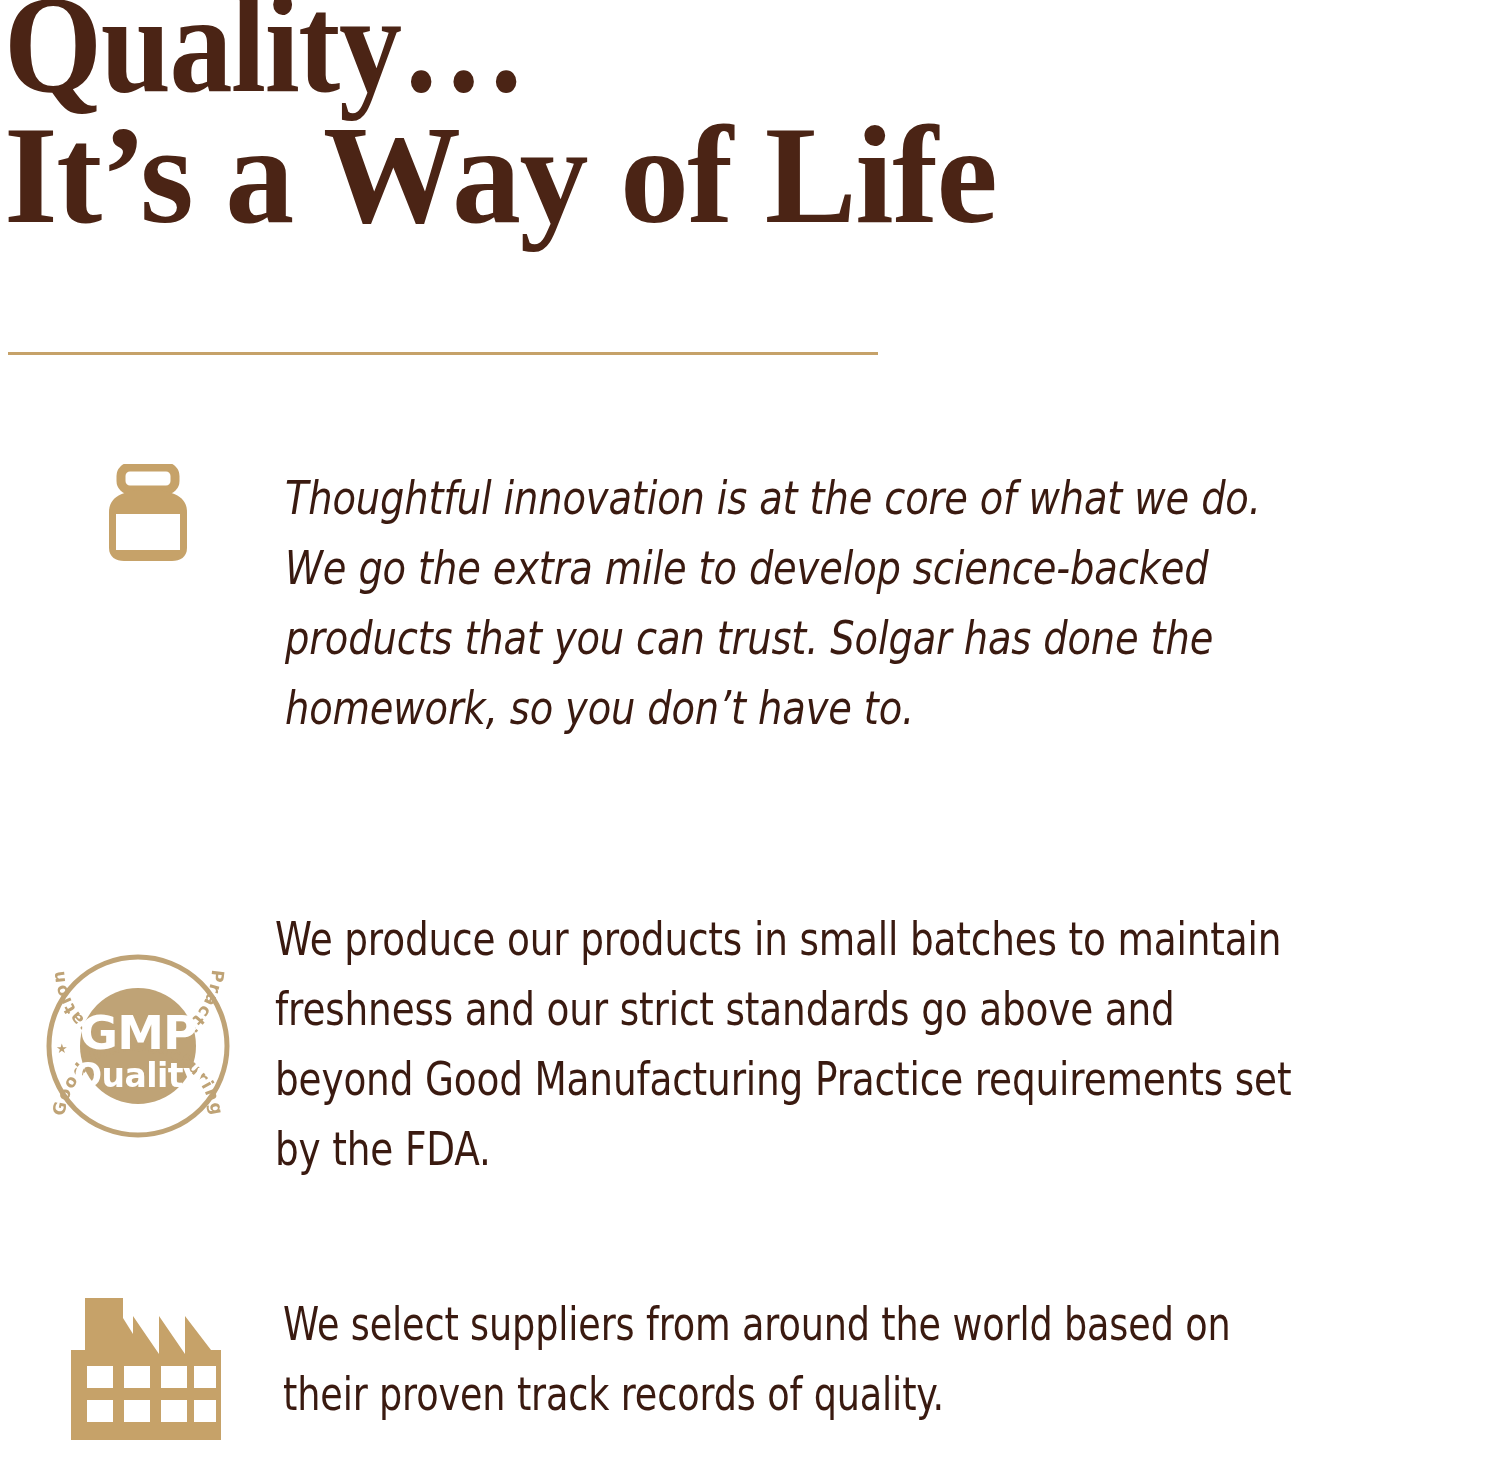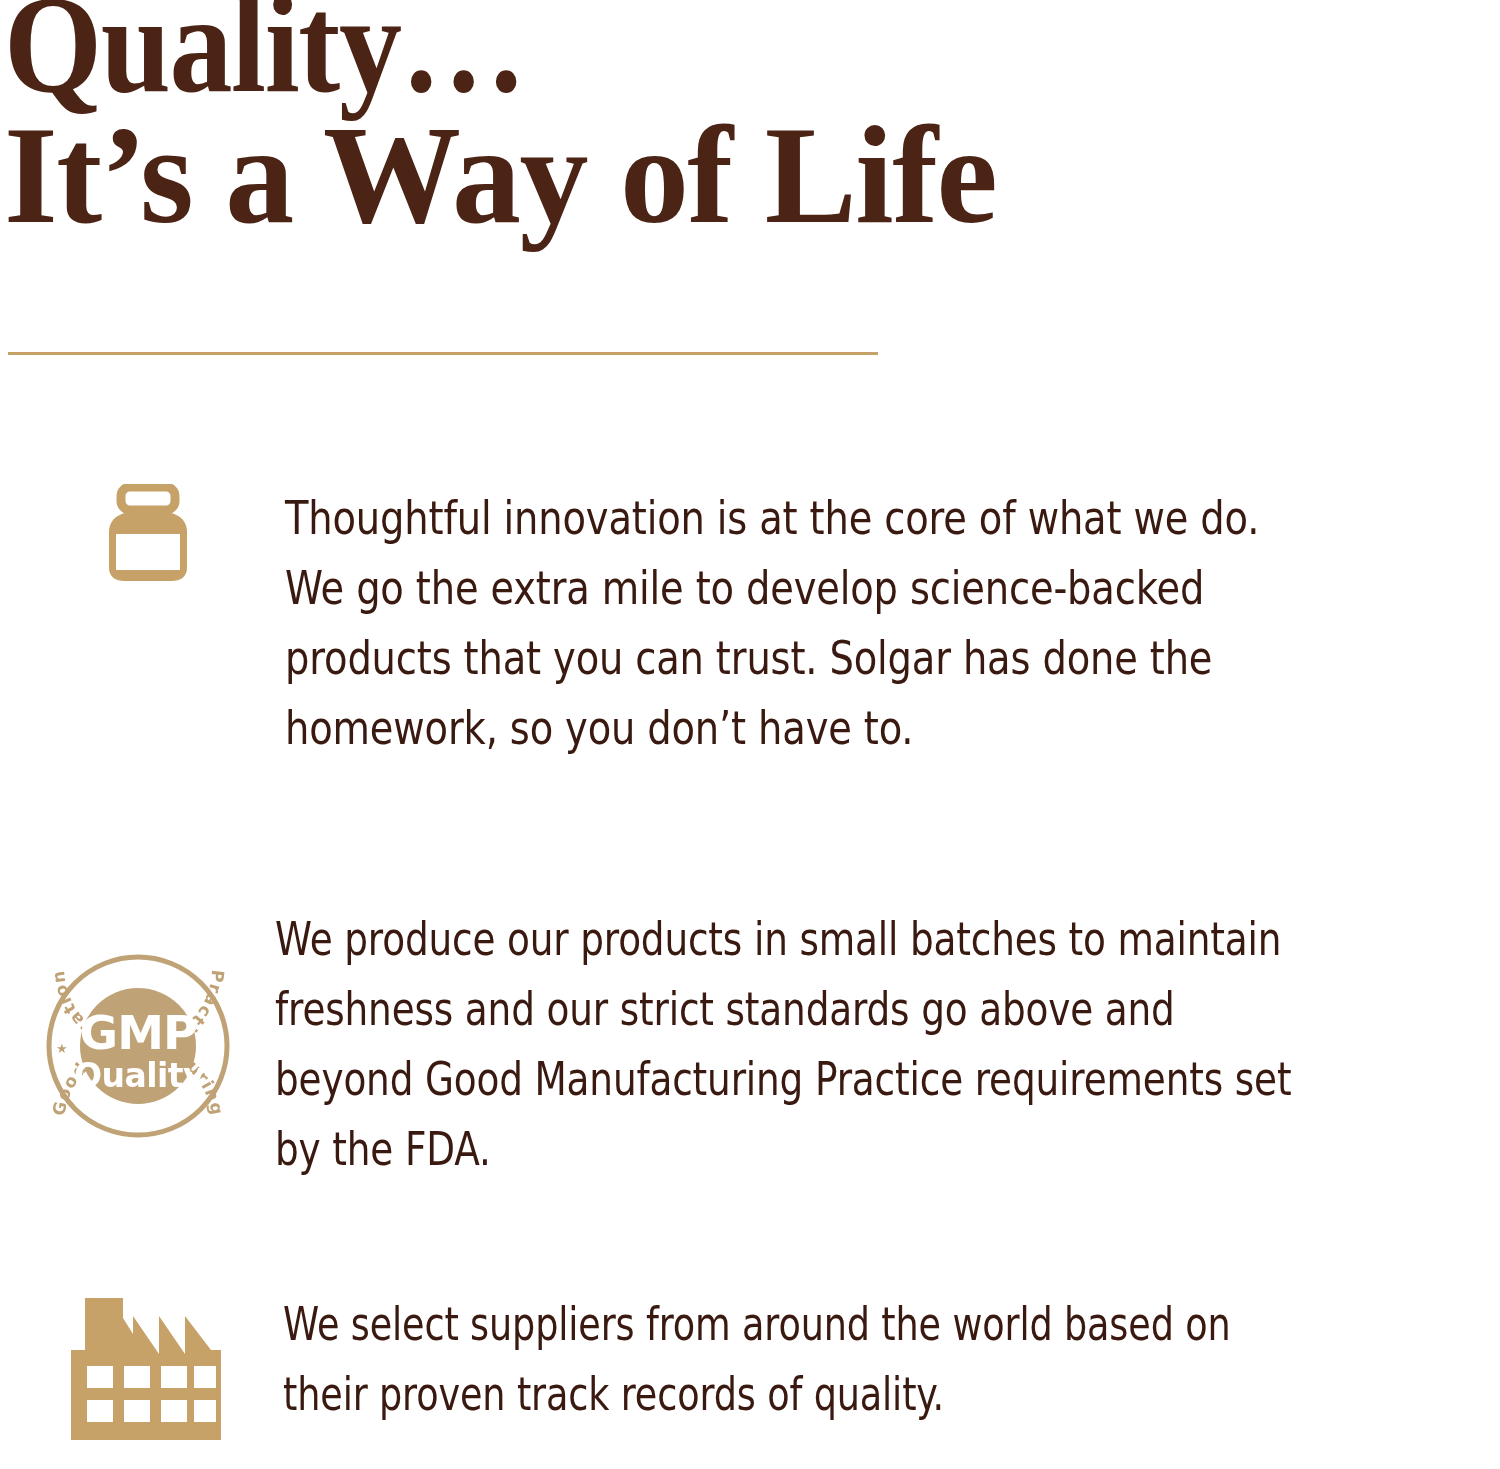--- a/index.html
+++ b/index.html
@@ -48,21 +48,21 @@
     height: 3px;
     background: #C6A269;
   }
 
   
   .row {
     position: absolute;
     display: flex;
     align-items: flex-start;
   }
-  .row-1 { left: 0px; top: 484px; }
+  .row-1 { left: 0px; top: 464px; font-style: italic; }
   .row-2 { left: 0px; top: 905px; }
   .row-3 { left: 0px; top: 1290px; }
 
   .icon-cell {
     width: 275px;
     flex: 0 0 275px;
     display: flex;
     justify-content: center;
     align-items: flex-start;
   }

